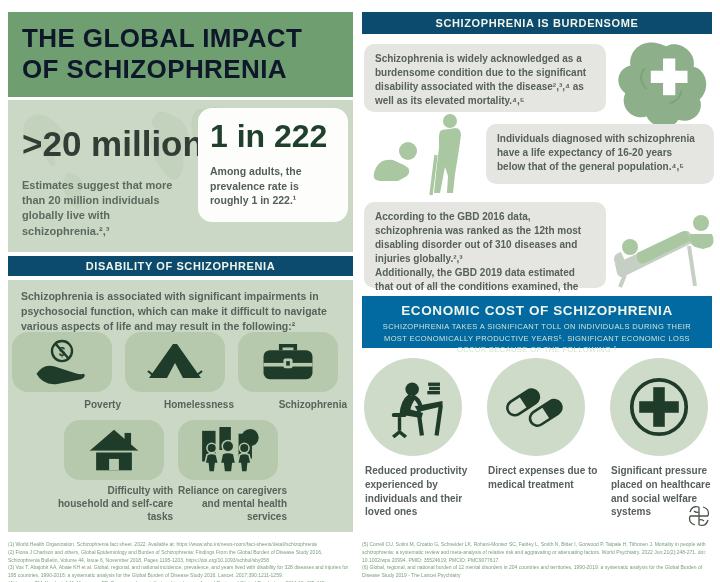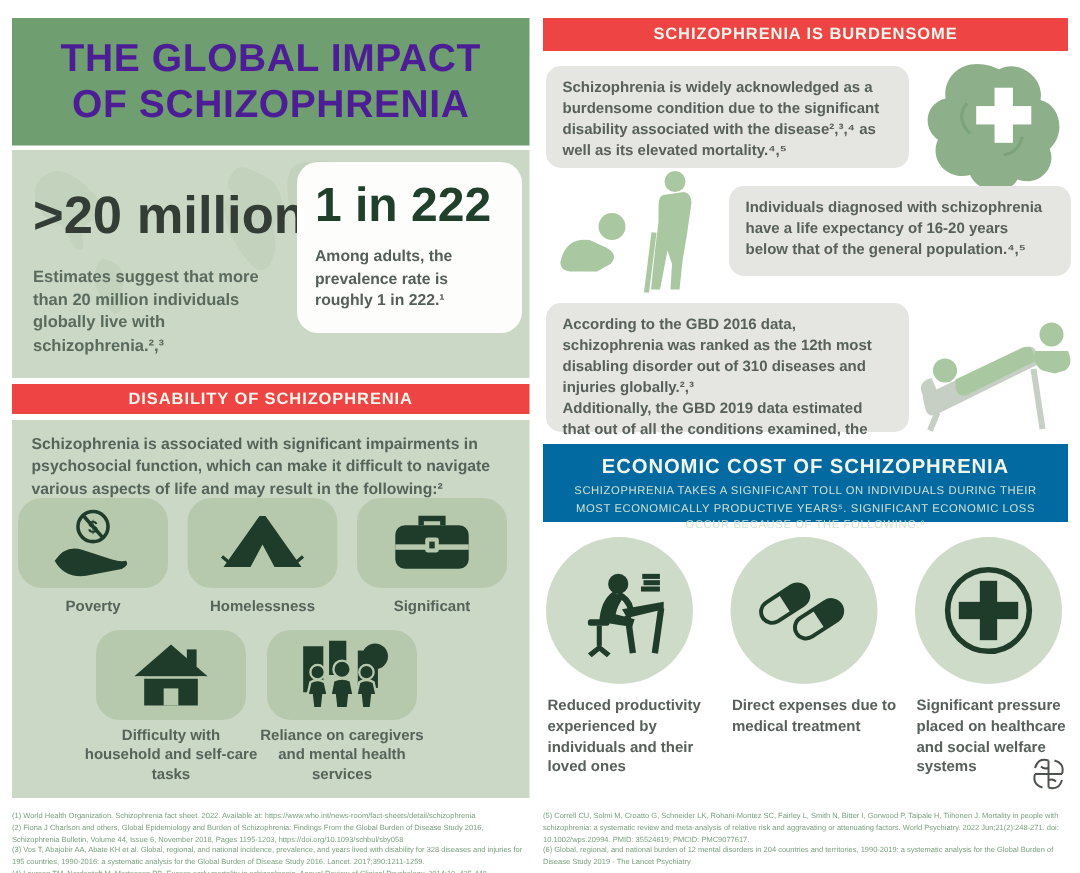--- a/index.html
+++ b/index.html
@@ -3,42 +3,42 @@
 <meta charset="utf-8">
 <style>
   html,body{margin:0;padding:0;background:#ffffff;}
   *{box-sizing:border-box;}
   .canvas{position:relative;width:720px;height:582px;background:#ffffff;overflow:hidden;
           font-family:"Liberation Sans",sans-serif;}
 
   
   .hdr-main{position:absolute;left:8px;top:12px;width:345px;height:85px;background:#6f9e71;
             padding:11px 14px;}
-  .hdr-main h1{margin:0;font-size:26px;line-height:1.18;font-weight:800;color:#4c1d95;
-               letter-spacing:.4px;text-align:center;}
+  .hdr-main h1{margin:0;font-size:26px;line-height:1.18;font-weight:800;color:#0f172a;
+               letter-spacing:.4px;}
 
   .map-panel{position:absolute;left:8px;top:100px;width:345px;height:152px;background:#ccd8c6;overflow:hidden;}
   .map-svg{position:absolute;left:0;top:0;}
   .big-stat{position:absolute;left:14px;top:24px;font-size:35px;font-weight:800;color:#333d36;}
   .big-stat-desc{position:absolute;left:14px;top:78px;width:175px;font-size:11px;line-height:1.38;
                  font-weight:600;color:#596b5e;}
   .stat-card{position:absolute;left:190px;top:8px;width:150px;height:114px;background:#fdfdfc;
              border-radius:14px;padding:8px 12px;}
   .stat-card .num{font-size:32px;font-weight:800;color:#20402c;margin-top:2px;}
   .stat-card .desc{font-size:10.5px;font-weight:600;color:#535f57;line-height:1.4;margin-top:9px;}
 
-  .bar{background:#ef4444;color:#f0f6ec;font-weight:700;text-align:center;letter-spacing:.6px;}
+  .bar{background:#0c4a6e;color:#f0f6ec;font-weight:700;text-align:center;letter-spacing:.6px;}
   .bar-disability{position:absolute;left:8px;top:256px;width:345px;height:20px;font-size:11px;line-height:20px;}
 
   .lower-panel{position:absolute;left:8px;top:280px;width:345px;height:252px;background:#ccd8c6;}
   .lower-intro{padding:9px 13px 0 13px;font-size:10.5px;line-height:1.42;font-weight:600;color:#55645a;}
   .tile{position:absolute;width:100px;height:60px;background:#b6c9ad;border-radius:16px;
         display:flex;align-items:center;justify-content:center;}
   .tile-label{position:absolute;width:118px;font-size:10px;line-height:1.3;font-weight:600;
-              color:#55645a;text-align:center;}
+              color:#55645a;text-align:right;}
 
   
   .bar-burdensome{position:absolute;left:362px;top:12px;width:350px;height:22px;font-size:11px;line-height:22px;}
   .grey-box{position:absolute;background:#e5e6e2;border-radius:10px;padding:8px 11px;
             font-size:10px;line-height:1.4;font-weight:600;color:#57605a;}
   .box-burden{left:364px;top:44px;width:242px;height:68px;}
   .box-life{left:486px;top:124px;width:228px;height:60px;}
   .box-gbd{left:364px;top:202px;width:242px;height:86px;}
   .box-gbd p{margin:0;}
   .brain-wrap{position:absolute;left:610px;top:38px;width:102px;height:94px;}
@@ -125,21 +125,21 @@
           <rect x="5" y="10" width="54" height="32" rx="7" fill="#1f3c2b"></rect>
           <rect x="5" y="24" width="54" height="4" fill="#b6c9ad"></rect>
           <rect x="27" y="19" width="10" height="11" rx="2" fill="#b6c9ad"></rect>
           <rect x="30" y="22" width="4" height="5" fill="#1f3c2b"></rect>
         </svg>
       </span>
     </div>
 
     <div class="tile-label" style="left:-5px;top:118px;">Poverty</div>
     <div class="tile-label" style="left:108px;top:118px;">Homelessness</div>
-    <div class="tile-label" style="left:221px;top:118px;">Significant</div>
+    <div class="tile-label" style="left:221px;top:118px;">Schizophrenia</div>
 
     <div class="tile" style="left:56px;top:140px;">
       <span>
         <svg width="52" height="46" viewBox="0 0 64 54">
           <rect x="45" y="6" width="8" height="14" fill="#1f3c2b"></rect>
           <path d="M32 2 L2 28 h60 z" fill="#1f3c2b"></path>
           <rect x="10" y="28" width="44" height="24" fill="#1f3c2b"></rect>
           <rect x="26" y="38" width="12" height="14" fill="#b6c9ad"></rect>
           <path d="M4 29 h56" stroke="#b6c9ad" stroke-width="2"></path>
         </svg>

